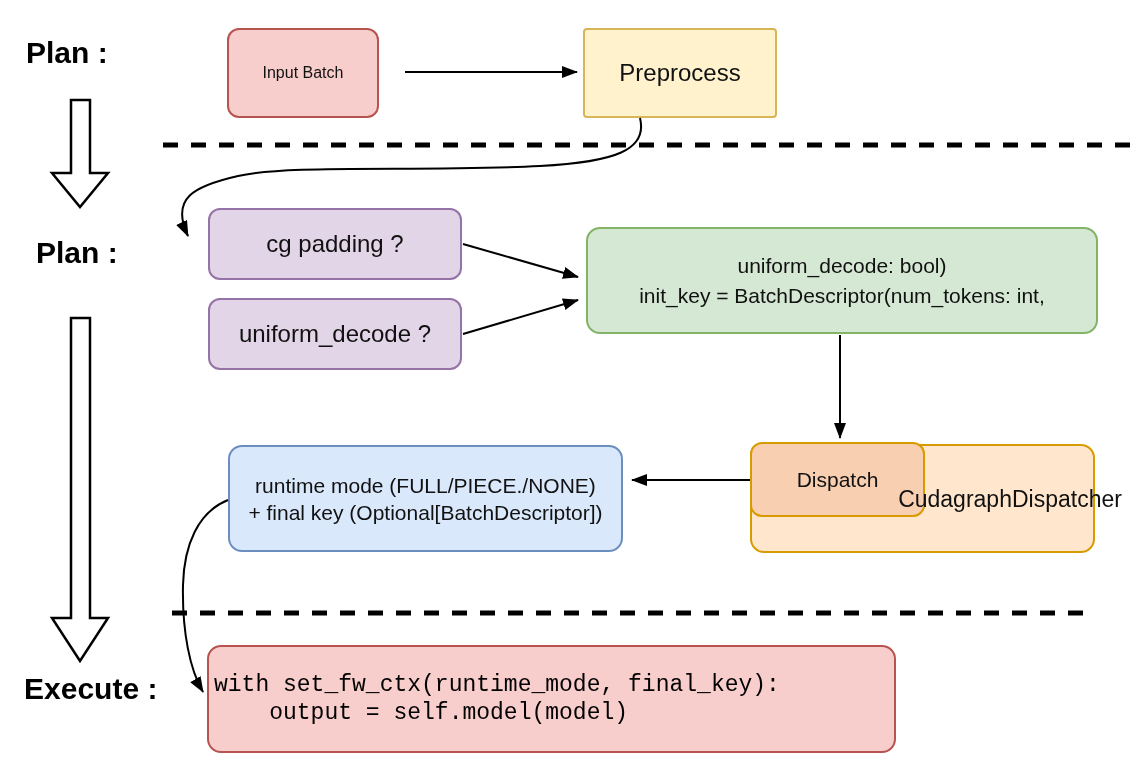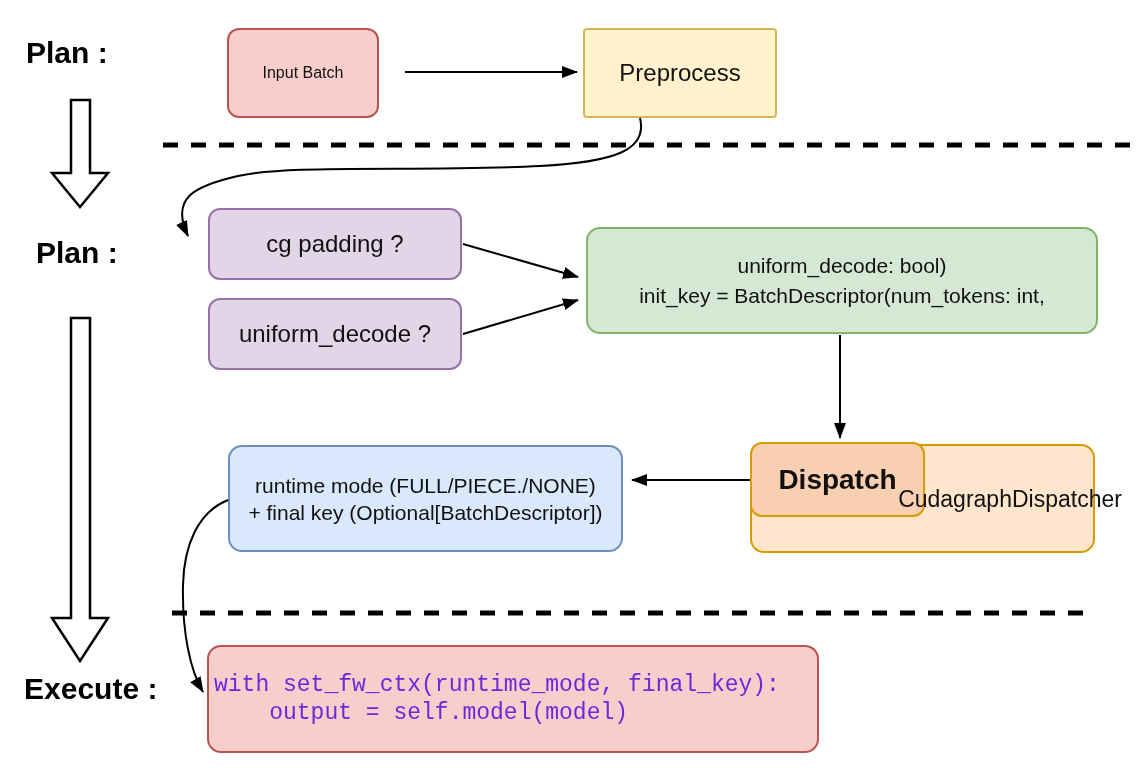--- a/index.html
+++ b/index.html
@@ -37,28 +37,28 @@
   .n-preprocess{left:583px;top:28px;width:194px;height:90px;font-size:24px;}
   .n-cg-padding{left:208px;top:208px;width:254px;height:72px;font-size:24px;}
   .n-uniform-decode{left:208px;top:298px;width:254px;height:72px;font-size:24px;}
   .n-init-key{left:586px;top:227px;width:512px;height:107px;font-size:21px;line-height:30px;}
   .n-cudagraph{left:750px;top:444px;width:345px;height:109px;z-index:1;}
   .n-cudagraph-text{
     position:absolute;left:925px;top:444px;width:170px;height:109px;
     display:flex;align-items:center;justify-content:center;
     font-size:23px;line-height:30px;color:#111;z-index:3;text-align:center;
   }
-  .n-dispatch{left:750px;top:442px;width:175px;height:75px;font-size:28px;z-index:2;font-weight:bold;}
+  .n-dispatch{left:750px;top:442px;width:175px;height:75px;font-size:21px;z-index:2;}
   .n-runtime{left:228px;top:445px;width:395px;height:107px;font-size:21px;line-height:27px;padding:8px 2px;}
   .n-execute-code{
-    left:207px;top:645px;width:612px;height:108px;
+    left:207px;top:645px;width:689px;height:108px;
     background:#f8cecc;border:2.5px solid #b85450;border-radius:14px;
     align-items:flex-start;justify-content:center;
     font-family:"Liberation Mono","DejaVu Sans Mono",monospace;
-    font-size:23px;line-height:28px;color:#6d28d9;
+    font-size:23px;line-height:28px;color:#000000;
     padding-left:5px;text-align:left;
   }
   .code-line{white-space:pre;display:block;}
   .l-input{left:26px;top:38px;}
   .l-plan{left:36px;top:238px;}
   .l-execute{left:24px;top:674px;}
 </style>
 </head>
 <body>
 

